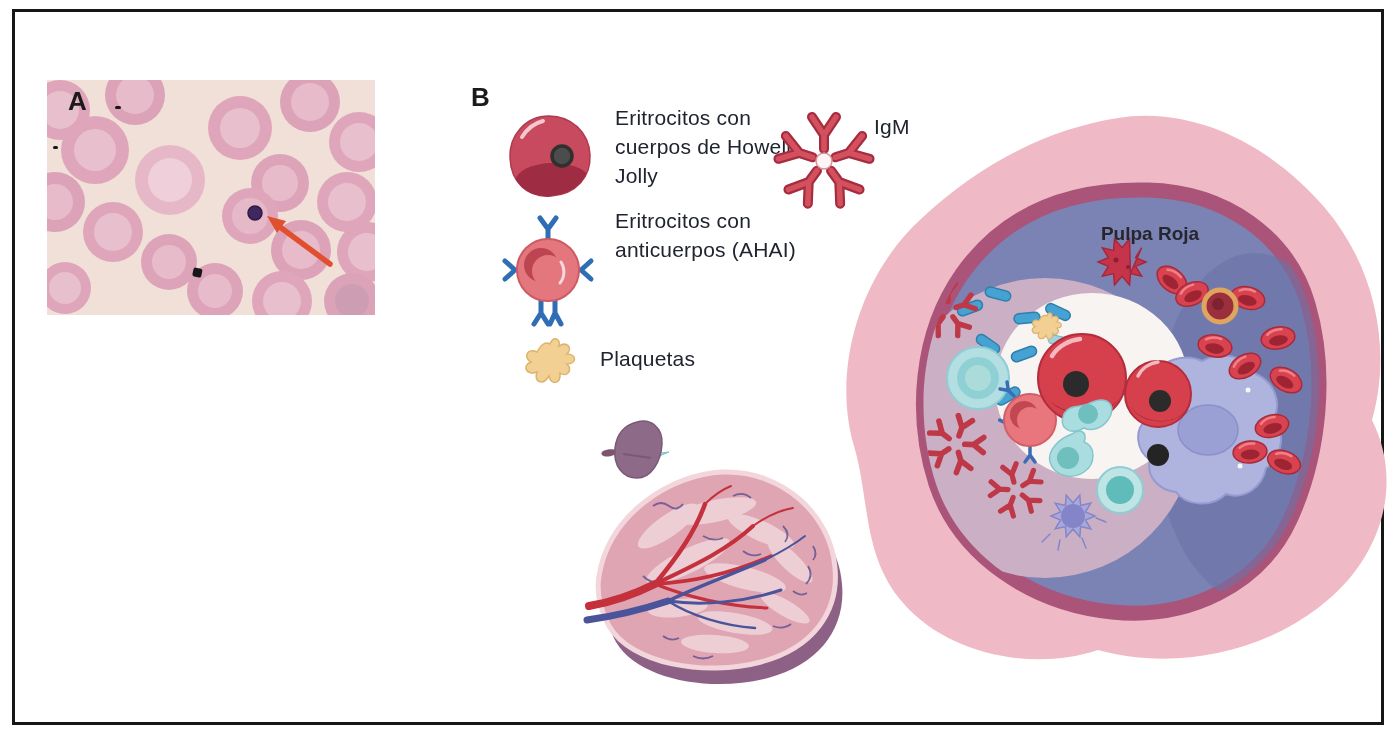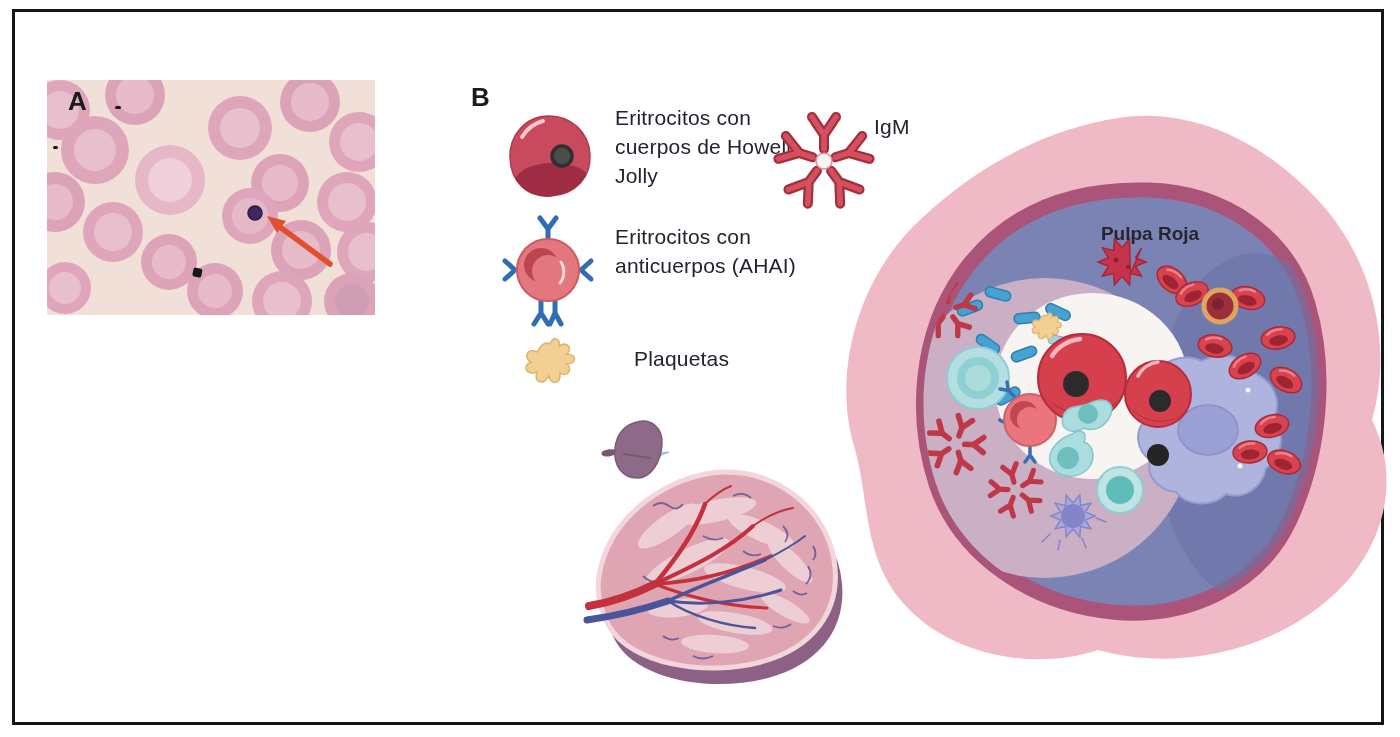--- a/index.html
+++ b/index.html
@@ -187,27 +187,27 @@
     <path d="M30,58 L17,58 M17,58 L7,49 M17,58 L7,67"></path>
     <path d="M70,58 L83,58 M83,58 L93,49 M83,58 L93,67"></path>
     <path d="M43,86 L43,101 M43,101 L36,112 M43,101 L50,112"></path>
     <path d="M57,87 L57,101 M57,101 L52,112 M57,101 L63,112"></path>
   </g>
   <circle cx="50" cy="58" r="31" fill="#e4777e" stroke="#cd5a64" stroke-width="2"></circle>
   <circle cx="43" cy="53" r="17" fill="#bc4551"></circle>
   <circle cx="50" cy="59" r="16" fill="#e4777e"></circle>
   <path d="M63,50 C67,56 67,65 62,71" stroke="#f6d7da" stroke-width="3" fill="none" stroke-linecap="round"></path>
 </svg>
-<div class="legend-text" style="left:615px;top:222px">Eritrocitos con anticuerpos (AHAI)</div>
+<div class="legend-text" style="left:615px;top:206px">Eritrocitos con anticuerpos (AHAI)</div>
 
 <svg class="abs" style="left:514px;top:334px" width="72" height="62" viewBox="0 0 72 62">
   <path d="M36,10 C39,2 47,4 45,12 C53,7 59,14 53,20 C63,20 63,30 53,30 C59,36 53,44 46,39
            C47,50 37,52 35,42 C29,52 19,48 23,38 C13,42 7,32 17,28 C9,24 13,13 23,18 C27,11 31,7 36,10 Z" fill="#f2cf92" stroke="#dcb36e" stroke-width="1.5"></path>
 </svg>
-<div class="legend-text" style="left:634px;top:344px">Plaquetas</div>
+<div class="legend-text" style="left:600px;top:344px">Plaquetas</div>
 
 <svg class="abs" style="left:593px;top:418px" width="88" height="68" viewBox="0 0 88 68">
   <path d="M18,38 C10,40 6,36 10,33 C16,30 24,31 30,34 Z" fill="#7e5570"></path>
   <polygon points="26,40 76,34 34,52" fill="#a8dde2" stroke="#7fbfc8" stroke-width="1"></polygon>
   <path d="M44,4 C58,0 70,10 69,26 C68,44 58,60 44,60 C30,60 20,48 22,30 C24,14 32,7 44,4 Z" fill="#8d6a88" stroke="#7a5a76" stroke-width="1.5"></path>
   <path d="M30,36 L58,40" stroke="#6e4f68" stroke-width="2" opacity=".6"></path>
 </svg>
 
 <svg class="abs" style="left:583px;top:456px" width="264" height="230" viewBox="0 0 264 230">
   <path d="M16,120 C26,58 88,18 140,16 C198,14 248,58 252,112 C256,156 230,192 178,206 C122,221 48,208 26,170 C18,155 13,138 16,120 Z" transform="translate(7,16)" fill="#8d6186"></path>

